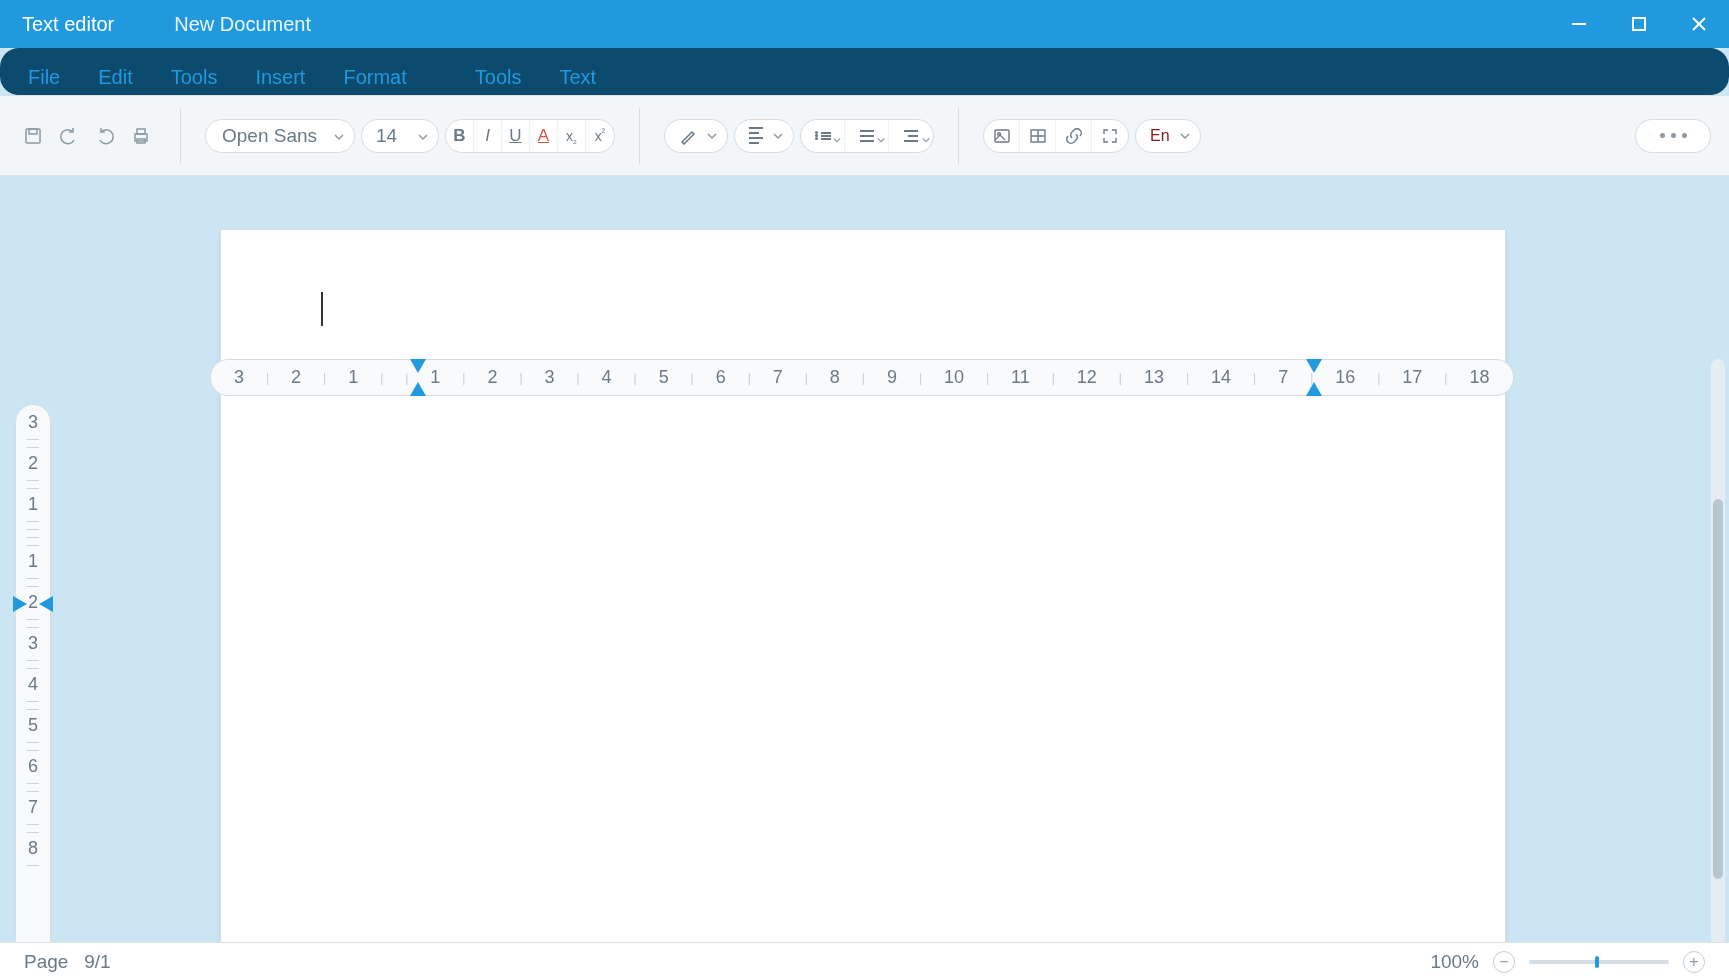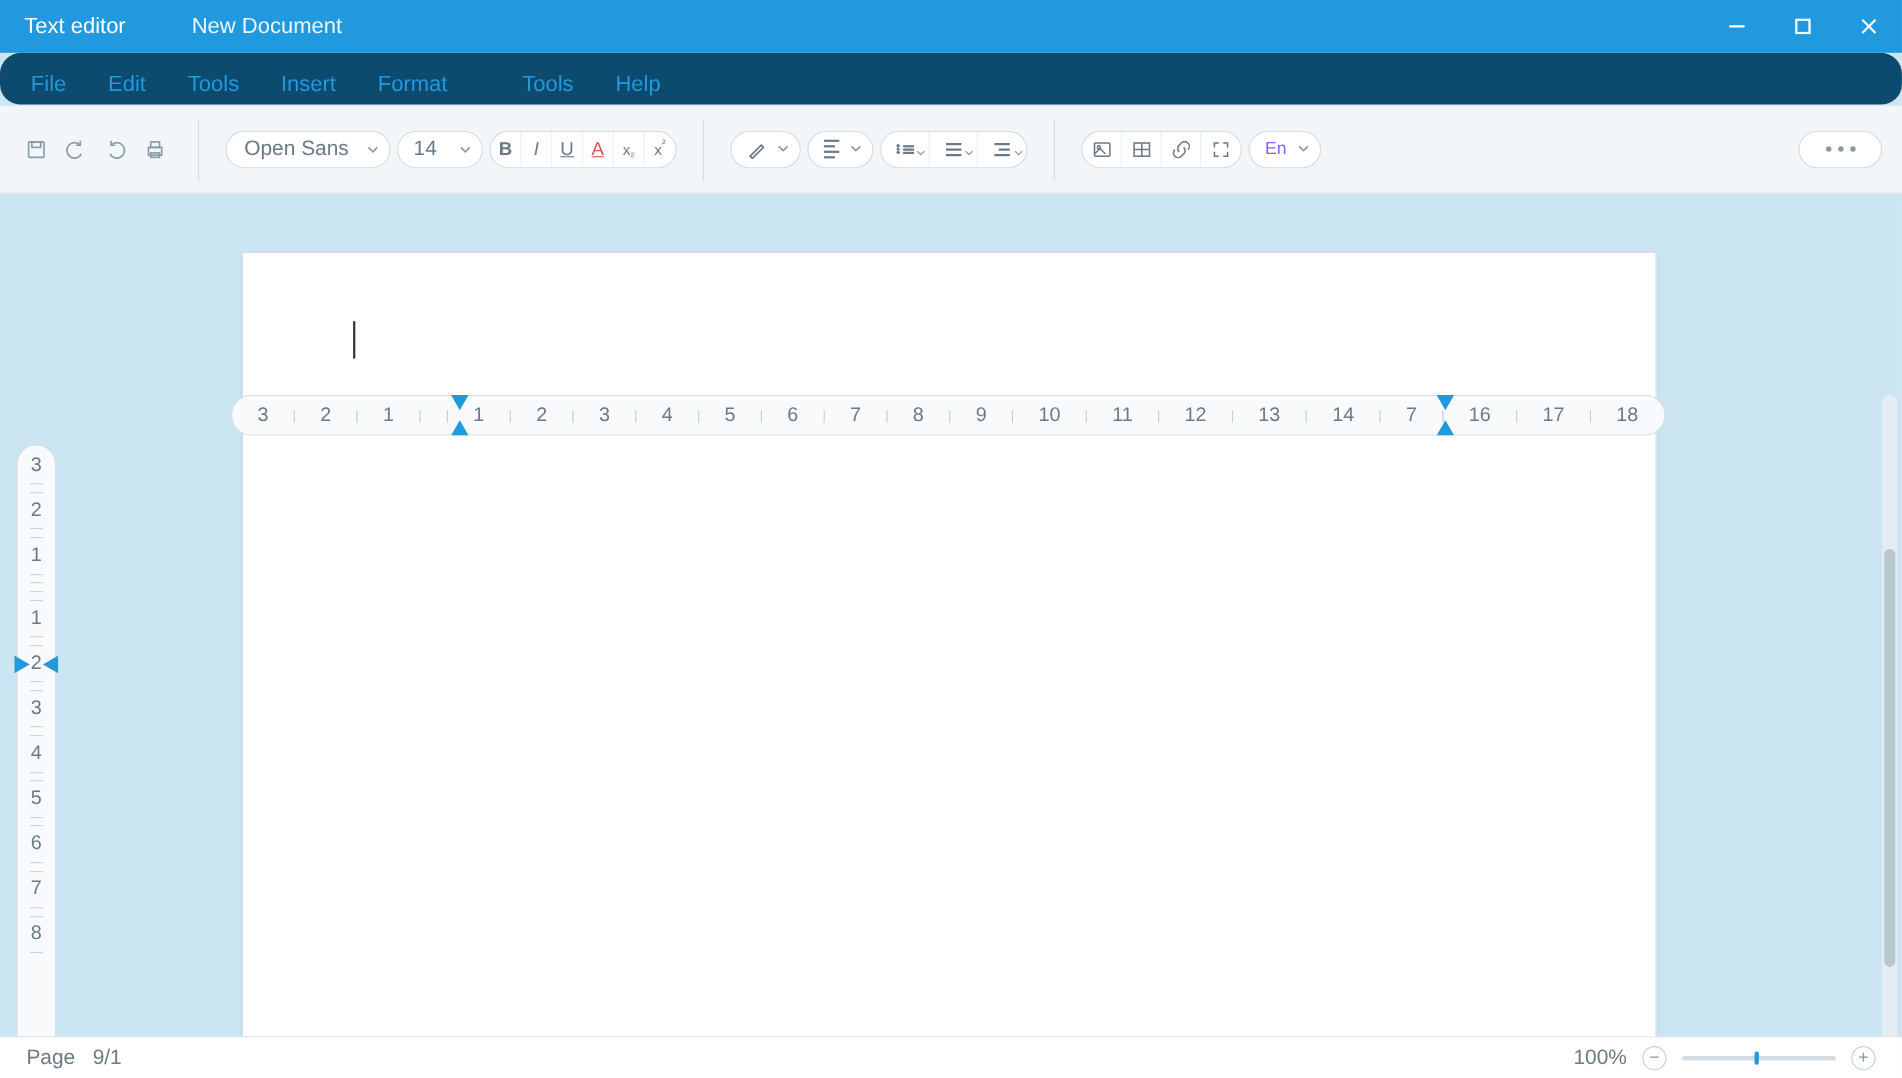--- a/index.html
+++ b/index.html
@@ -27,21 +27,21 @@
   .combo .chev { position: absolute; right: 10px; top: 50%; transform: translateY(-50%); }
   .combo.small { padding: 0 26px 0 14px; }
 
   .pill-group { display: flex; border: 1px solid #d4dde3; border-radius: 17px; background: #fff; overflow: hidden; }
   .pill-group .pbtn { width: 28px; height: 32px; display: flex; align-items: center; justify-content: center; color: #6a7a86; font-size: 17px; cursor: pointer; border-right: 1px solid #ecf1f5; }
   .pill-group .pbtn:last-child { border-right: none; }
   .pill-group .pbtn.sub { font-size: 14px; }
   .pill-group .pbtn .sup { font-size: 10px; position: relative; top: -4px; }
   .pill-group .pbtn svg { stroke: #6a7a86; }
 
-  .split-btn { height: 34px; background: #fff; border: 1px solid #d4dde3; border-radius: 17px; display: flex; align-items: center; padding: 0 10px 0 14px; color: #8b5cf6; cursor: pointer; gap: 10px; }
+  .split-btn { height: 34px; background: #fff; border: 1px solid #d4dde3; border-radius: 17px; display: flex; align-items: center; padding: 0 10px 0 14px; color: #7f1d1d; cursor: pointer; gap: 10px; }
   .split-btn .chev { }
 
   .segmented { display: flex; border: 1px solid #d4dde3; border-radius: 17px; background: #fff; overflow: hidden; }
   .segmented .seg { width: 44px; height: 32px; display: flex; align-items: center; justify-content: center; cursor: pointer; border-right: 1px solid #ecf1f5; position: relative; }
   .segmented .seg:last-child { border-right: none; }
 
   .more-btn { height: 34px; width: 76px; border: 1px solid #d4dde3; border-radius: 17px; background: #fff; display: flex; align-items: center; justify-content: center; gap: 6px; cursor: pointer; margin-left: auto; }
   .more-btn .dot { width: 5px; height: 5px; background: #8a9aa6; border-radius: 50%; }
 
   
@@ -112,21 +112,21 @@
 </div>
 
 <div class="menubar">
   <span class="menu-item">File</span>
   <span class="menu-item">Edit</span>
   <span class="menu-item">Tools</span>
   <span class="menu-item">Insert</span>
   <span class="menu-item">Format</span>
   <span style="width:20px"></span>
   <span class="menu-item">Tools</span>
-  <span class="menu-item">Help</span>
+  <span class="menu-item">Text</span>
 </div>
 
 <div class="toolbar">
   <div class="tool-group">
     <div class="tb-btn">
       <svg width="20" height="20" stroke="#8a9aa6" stroke-width="1.5" fill="none">
           <rect x="3" y="3" width="14" height="14" rx="1"></rect>
           <rect x="6" y="3" width="8" height="5"></rect>
         </svg>
     </div>

